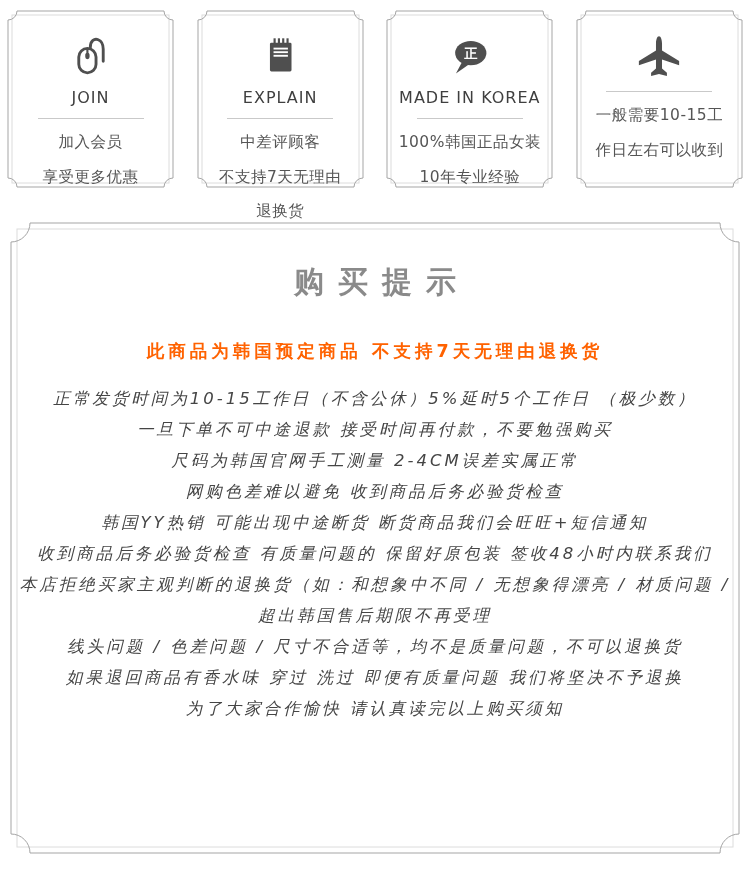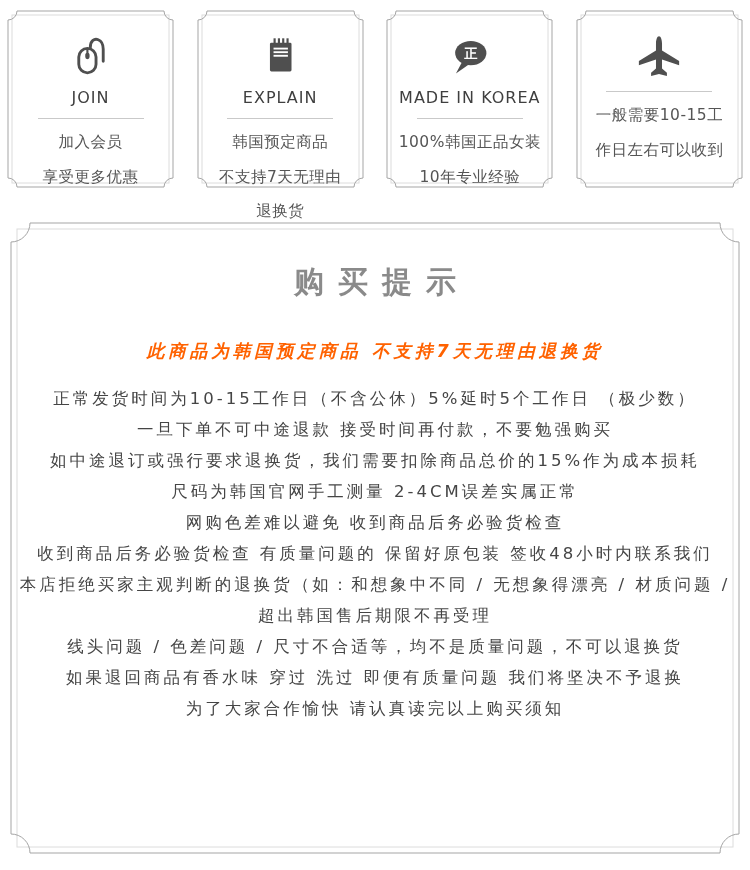--- a/index.html
+++ b/index.html
@@ -23,26 +23,26 @@
   .card-lines p{margin:12px;font-size:15.5px;line-height:22.5px;color:#555;letter-spacing:0.5px;}
   
   .notice{position:relative;margin:28px 6px 0 6px;height:640px;}
   .notice-content{position:relative;z-index:1;padding-top:44px;text-align:center;}
   .notice-title{
     margin:0;font-size:30px;font-weight:bold;color:var(--title,#8a8a8a);
     letter-spacing:14px;text-indent:14px;
   }
   .notice-warning{
     margin:36px 0 0 0;font-size:17.5px;font-weight:bold;
-    color:var(--warning,#ff6200);letter-spacing:4px;font-style:italic;
+    color:var(--warning,#ff6200);letter-spacing:4px;
   }
   .notice-body{margin-top:20px;}
   .notice-body p{
     margin:0;font-size:16.5px;line-height:31px;color:var(--body,#454545);
-    letter-spacing:3px;white-space:nowrap;
+    letter-spacing:3px;white-space:nowrap;font-style:italic;
   }
   .ic{display:block;}
 </style>
 </head>
 <body>
 
 <div class="cards">
 
   <div class="card notch-frame">
       <svg width="171" height="182" class="frame-svg">
@@ -81,21 +81,21 @@
           <rect x="41" y="6" width="3" height="8" fill="#4f4f4f"></rect>
           <rect x="18" y="12" width="30" height="40" rx="2" fill="#4f4f4f"></rect>
           <rect x="23" y="19" width="20" height="2.6" fill="#fff"></rect>
           <rect x="23" y="24" width="20" height="2.6" fill="#fff"></rect>
           <rect x="23" y="29" width="20" height="2.6" fill="#fff"></rect>
         </svg>
       </div>
       <div class="card-label">EXPLAIN</div>
       <div class="card-divider"></div>
       <div class="card-lines">
-        <p>韩国预定商品</p>
+        <p>中差评顾客</p>
         <p>不支持7天无理由</p>
         <p>退换货</p>
       </div>
     </div>
   </div>
 
   <div class="card notch-frame">
       <svg width="171" height="182" class="frame-svg">
         <rect x="7" y="7" width="157" height="168" fill="none" stroke="#dcdcdc"></rect>
         <path d="M12 3 H159 A9 9 0 0 0 168 12 V170 A9 9 0 0 0 159 179 H12 A9 9 0 0 0 3 170 V12 A9 9 0 0 0 12 3 Z" fill="none" stroke="#a5a5a5"></path>
@@ -145,23 +145,23 @@
     <svg width="738" height="640" class="frame-svg">
       <rect x="11" y="11" width="716" height="618" fill="none" stroke="#dcdcdc"></rect>
       <path d="M24 5 H714 A19 19 0 0 0 733 24 V616 A19 19 0 0 0 714 635 H24 A19 19 0 0 0 5 616 V24 A19 19 0 0 0 24 5 Z" fill="none" stroke="#a5a5a5"></path>
     </svg>
   <div class="notice-content">
     <h1 class="notice-title">购买提示</h1>
     <p class="notice-warning">此商品为韩国预定商品 不支持7天无理由退换货</p>
     <div class="notice-body">
       <p>正常发货时间为10-15工作日（不含公休）5%延时5个工作日 （极少数）</p>
       <p>一旦下单不可中途退款 接受时间再付款，不要勉强购买</p>
-      <p>如中途退订或强行要求退换货，我们需要扣除商品总价的15%作为成本损耗</p>
       <p>尺码为韩国官网手工测量 2-4CM误差实属正常</p>
       <p>网购色差难以避免 收到商品后务必验货检查</p>
+      <p>韩国YY热销 可能出现中途断货 断货商品我们会旺旺+短信通知</p>
       <p>收到商品后务必验货检查 有质量问题的 保留好原包装 签收48小时内联系我们</p>
       <p>本店拒绝买家主观判断的退换货（如：和想象中不同 / 无想象得漂亮 / 材质问题 /</p>
       <p>超出韩国售后期限不再受理</p>
       <p>线头问题 / 色差问题 / 尺寸不合适等，均不是质量问题，不可以退换货</p>
       <p>如果退回商品有香水味 穿过 洗过 即便有质量问题 我们将坚决不予退换</p>
       <p>为了大家合作愉快 请认真读完以上购买须知</p>
     </div>
   </div>
 </div>
 

